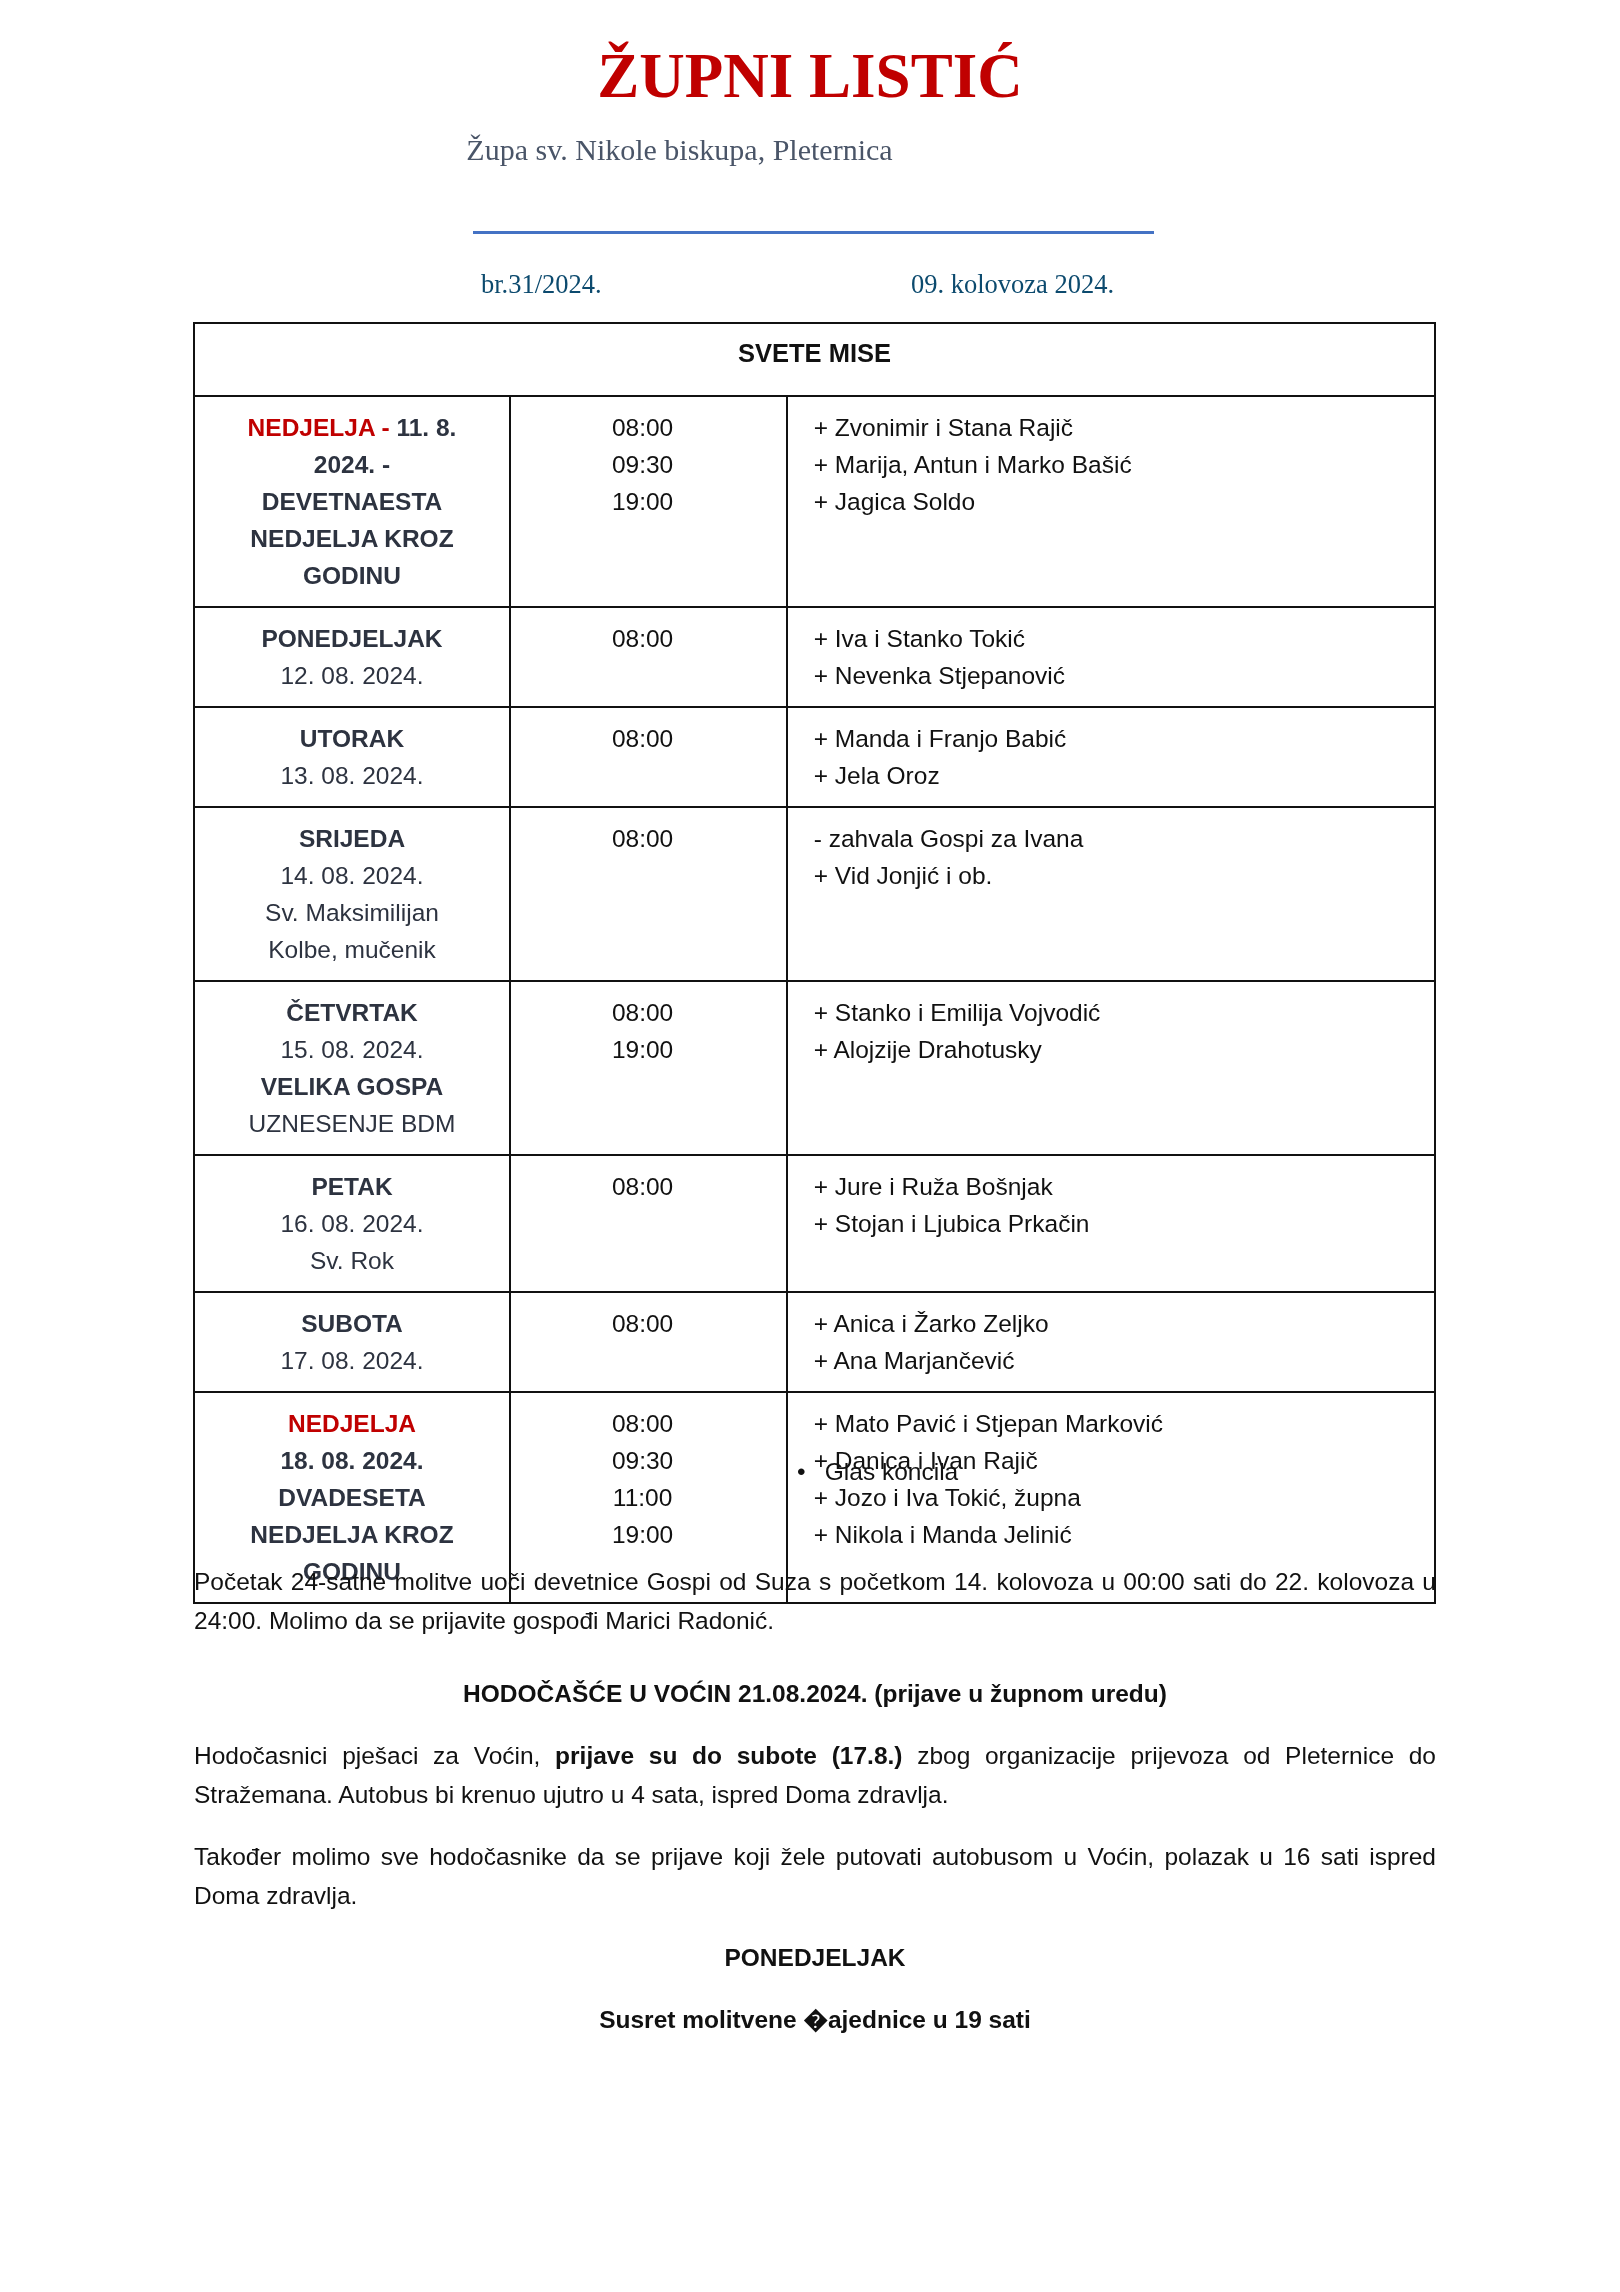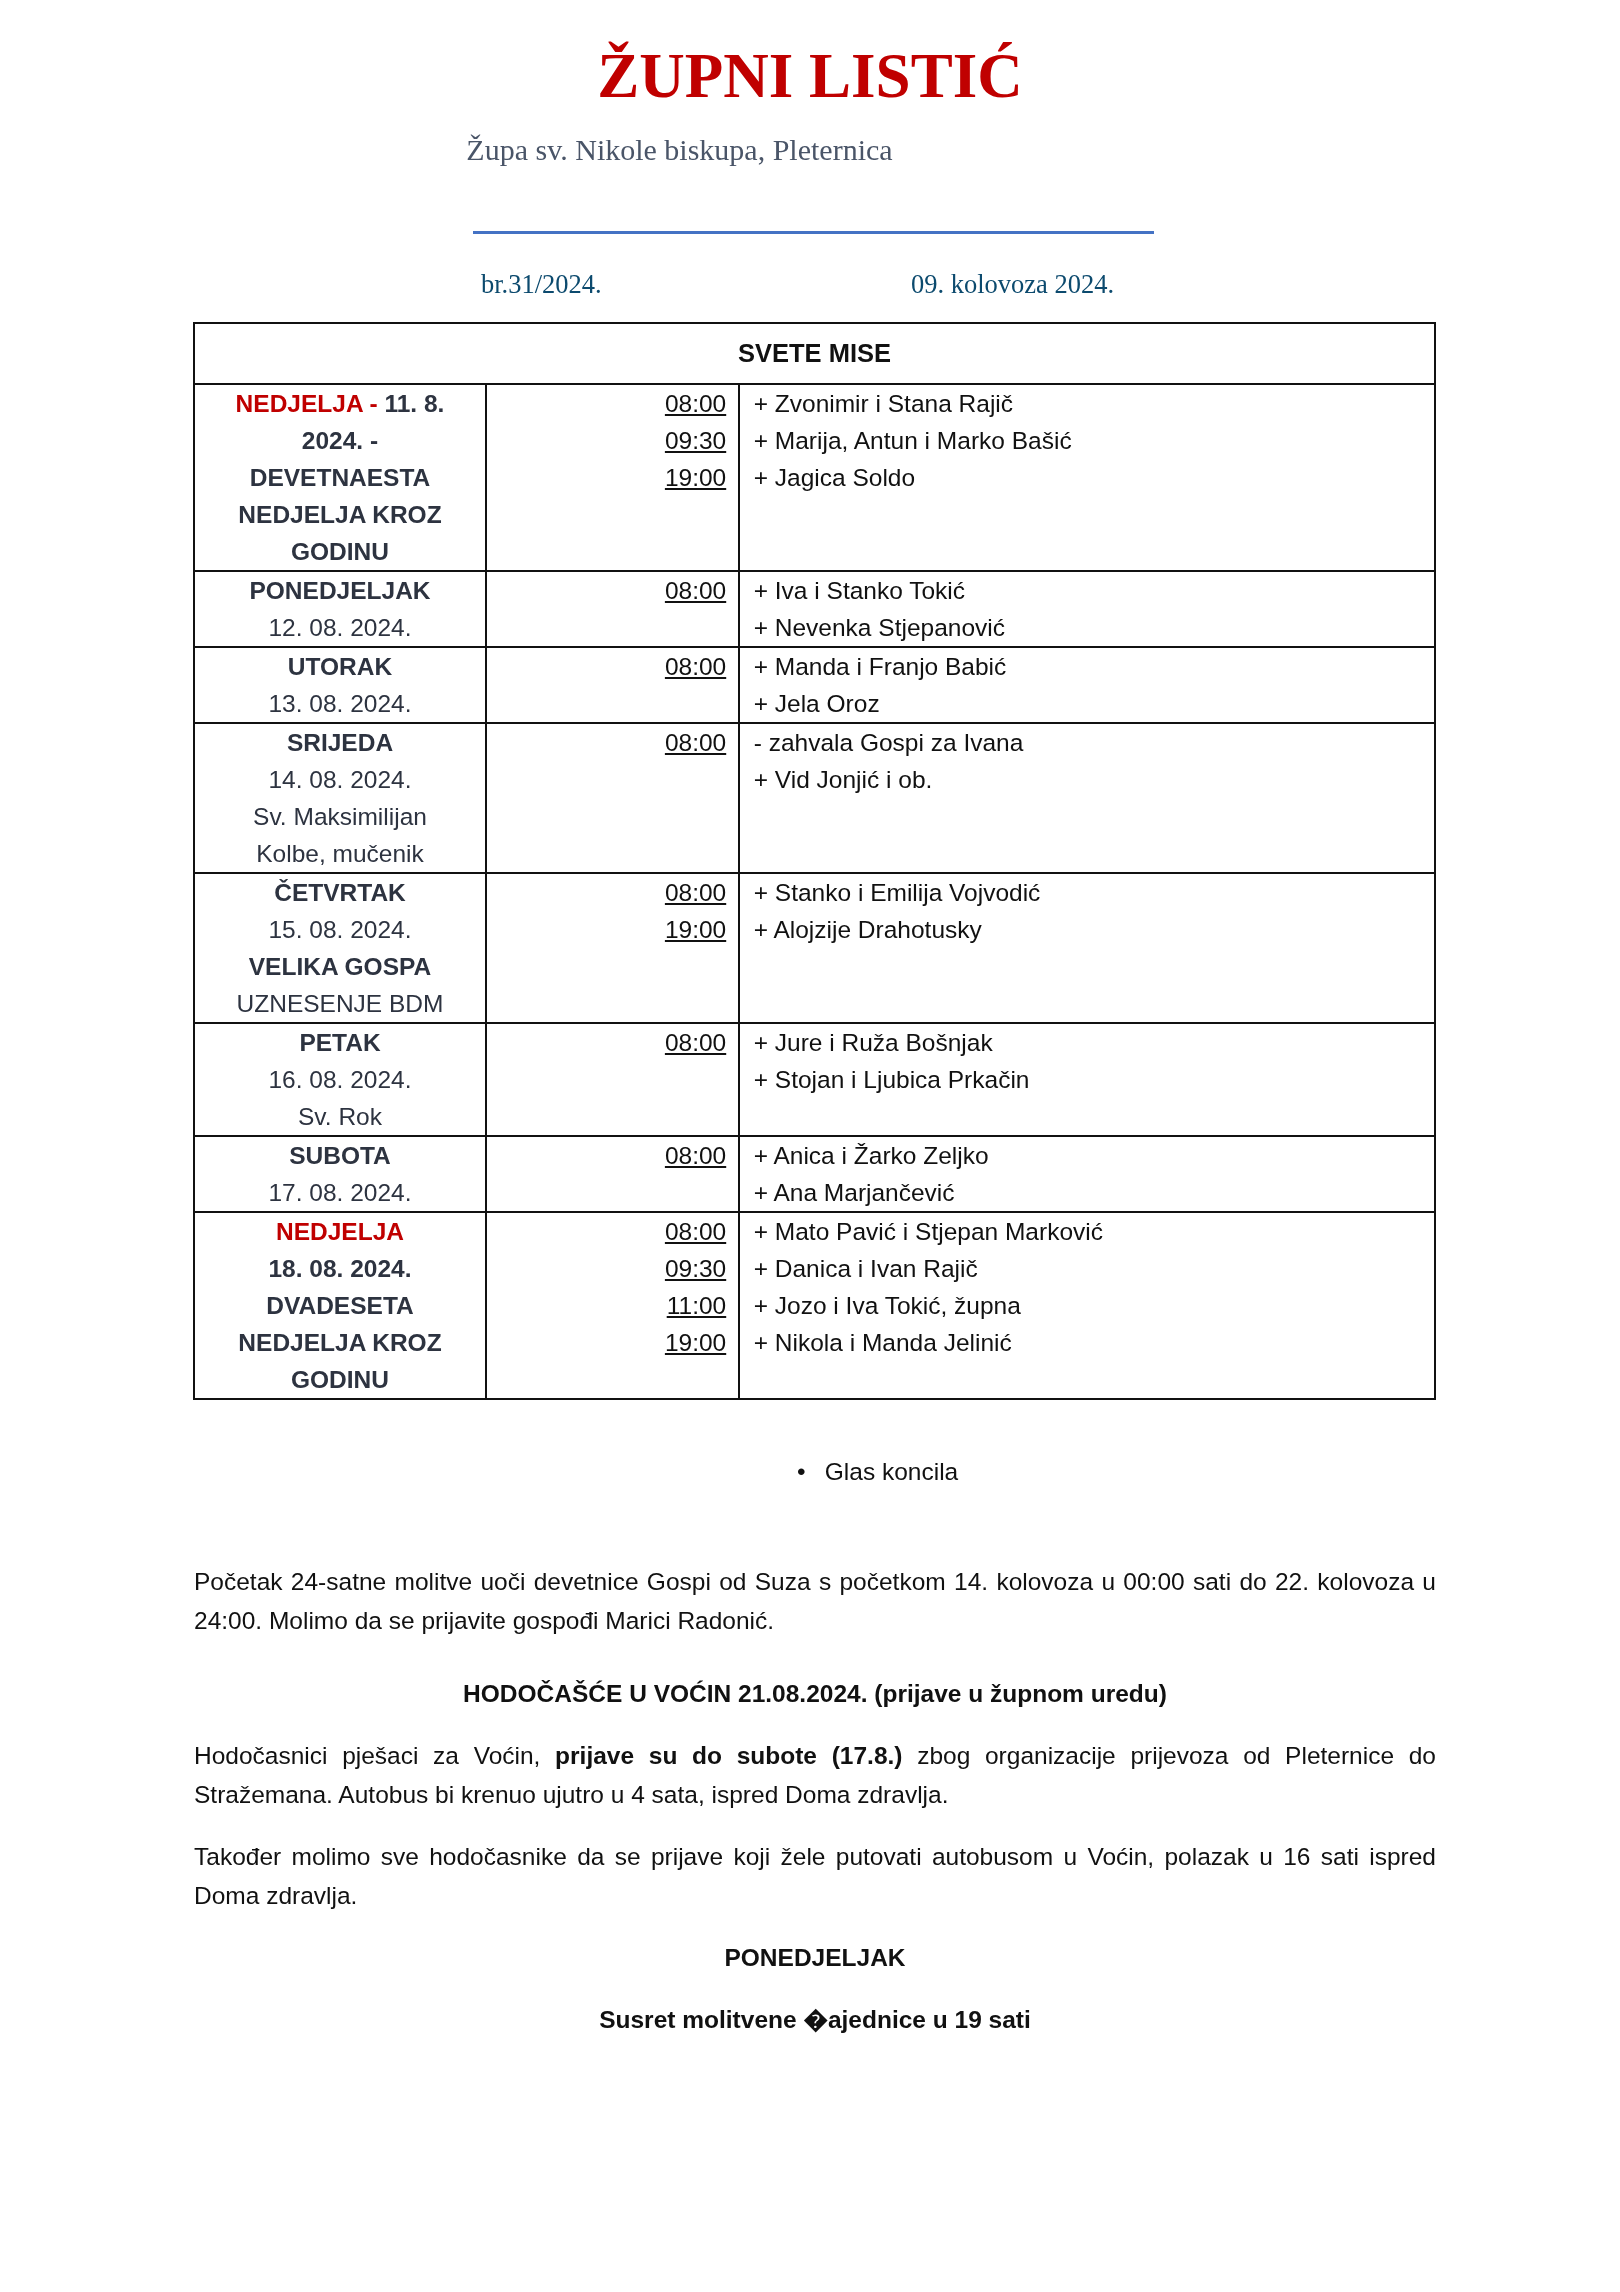--- a/index.html
+++ b/index.html
@@ -26,27 +26,27 @@
       font-size: 26.5px; color: #0c4a6e; line-height: 1;
     }
     .meta-num { left: 481px; }
     .meta-date { left: 911px; }
 
     table.mass {
       position: absolute; left: 193px; top: 322px; width: 1243px;
       border-collapse: collapse; font-family: "Liberation Sans", sans-serif;
       font-size: 24.5px; color: #111;
     }
-    table.mass td, table.mass th { border: 2px solid #111; vertical-align: top; padding: 0; }
+    table.mass td, table.mass th { border: 2px solid #111; vertical-align: top; padding: 12px; }
     table.mass th {
       height: 59px; font-weight: bold; font-size: 25.5px; text-align: center;
       vertical-align: middle; padding-top: 0;
     }
     .col-day { width: 290px; text-align: center; color: #2d3340; }
-    .col-time { width: 251px; text-align: right; text-decoration: underline; }
+    .col-time { width: 251px; text-align: center; }
     .col-int { text-align: left; }
     .line { display: block; height: 37px; line-height: 37px; white-space: nowrap; }
     .col-time .line { padding-right: 11.8px; }
     .col-int .line { padding-left: 13.7px; }
     .b { font-weight: bold; }
     .day-red { color: #c00000; font-weight: bold; }
 
     .text {
       position: absolute; left: 194px; width: 1242px;
       font-family: "Liberation Sans", sans-serif; font-size: 24.5px; color: #111;

